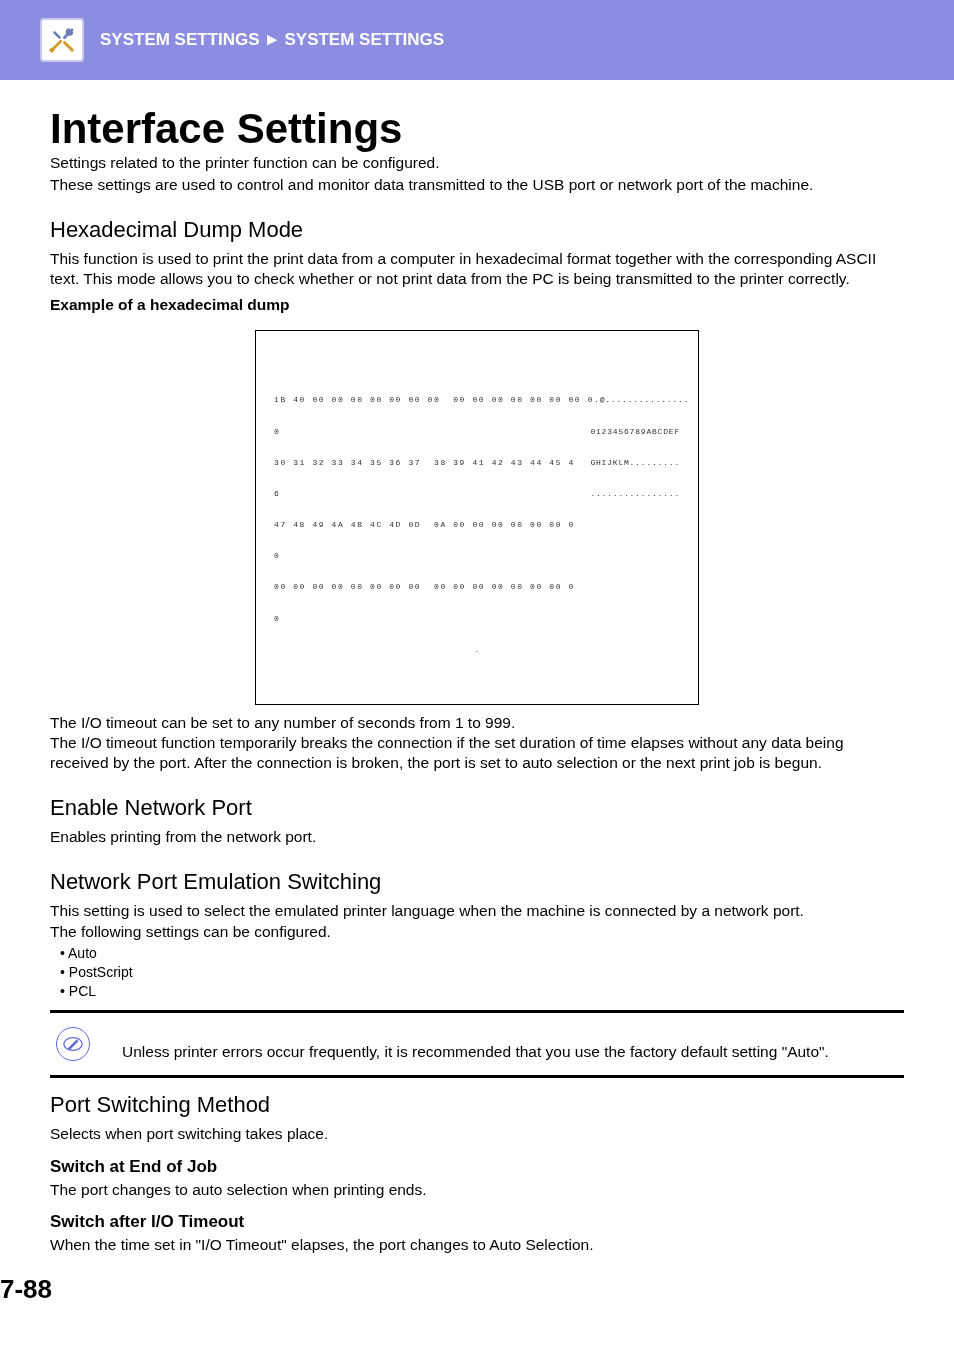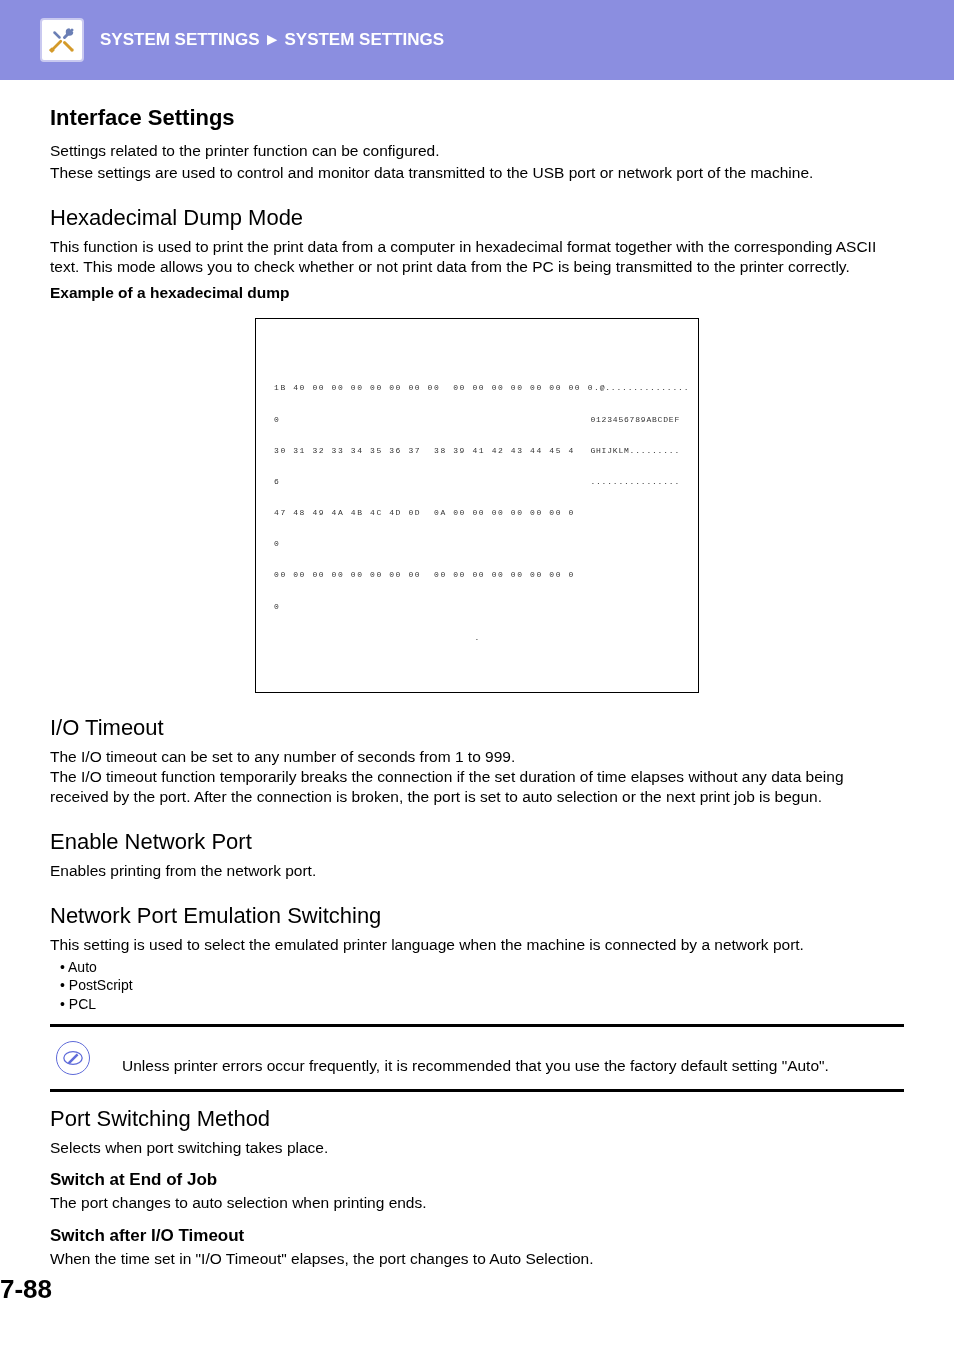--- a/index.html
+++ b/index.html
@@ -25,21 +25,21 @@
   .header-icon svg { width: 30px; height: 30px; }
   .breadcrumb {
     color: #fff;
     font-weight: bold;
     font-size: 17px;
     display: flex;
     align-items: center;
     gap: 4px;
   }
   .content { padding: 25px 50px 0 50px; }
-  h1 { font-size: 22px; font-weight: bold; margin-bottom: 10px; }
+  h1 { font-size: 42px; font-weight: bold; }
   .intro p { font-size: 15.5px; line-height: 1.3; margin-bottom: 2px; }
   h2 { font-size: 22px; font-weight: normal; margin-top: 22px; margin-bottom: 6px; }
   .body-text { font-size: 15.5px; line-height: 1.3; }
   .bold-label { font-weight: bold; font-size: 15.5px; margin-top: 6px; }
   .hex-figure-wrap { display:flex; justify-content:center; margin: 16px 0 8px 0; }
   .hex-figure {
     border: 1.5px solid #000;
     width: 444px;
     padding: 44px 18px 28px 18px;
     font-family: "Courier New", monospace;
@@ -116,29 +116,29 @@
         <div class="row"><span>30 31 32 33 34 35 36 37  38 39 41 42 43 44 45 4</span><span class="ascii">GHIJKLM.........</span></div>
         <div class="row"><span>6</span><span class="ascii">................</span></div>
         <div class="row"><span>47 48 49 4A 4B 4C 4D 0D  0A 00 00 00 00 00 00 0</span><span></span></div>
         <div class="row"><span>0</span><span></span></div>
         <div class="row"><span>00 00 00 00 00 00 00 00  00 00 00 00 00 00 00 0</span><span></span></div>
         <div class="row"><span>0</span><span></span></div>
         <div style="text-align:center; letter-spacing:0;">.</div>
       </div>
     </div>
 
-    <h2>I/O Timeout</h2>
     <p class="body-text">The I/O timeout can be set to any number of seconds from 1 to 999.</p>
     <p class="body-text">The I/O timeout function temporarily breaks the connection if the set duration of time elapses without any data being received by the port. After the connection is broken, the port is set to auto selection or the next print job is begun.</p>
 
     <h2>Enable Network Port</h2>
     <p class="body-text">Enables printing from the network port.</p>
 
     <h2>Network Port Emulation Switching</h2>
     <p class="body-text">This setting is used to select the emulated printer language when the machine is connected by a network port.</p>
+    <p class="body-text">The following settings can be configured.</p>
     <div class="bullets">
       <div>• Auto</div>
       <div>• PostScript</div>
       <div>• PCL</div>
     </div>
 
     <hr class="rule">
     <div class="note-row">
       <div class="note-icon">
         <svg viewBox="0 0 24 24">

